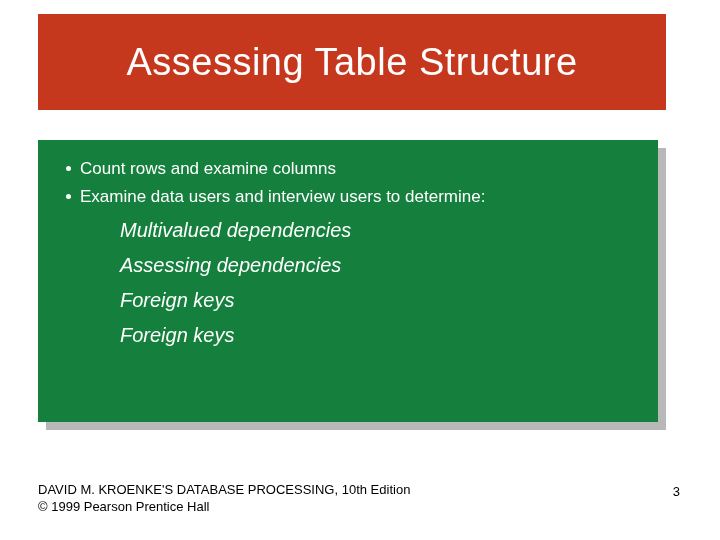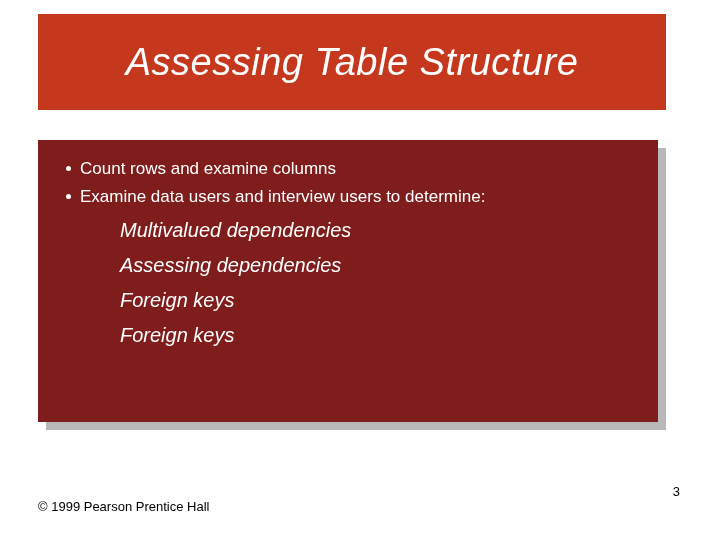--- a/index.html
+++ b/index.html
@@ -26,21 +26,20 @@
     background: #c5381d;
     display: flex;
     align-items: center;
     justify-content: center;
   }
   .title-text {
     color: #ffffff;
     font-size: 38px;
     font-weight: 400;
     letter-spacing: 0.5px;
-    font-style: italic;
   }
   .content-wrap {
     position: absolute;
     left: 38px;
     top: 140px;
     width: 628px;
     height: 290px;
   }
   .shadow {
     position: absolute;
@@ -49,21 +48,21 @@
     width: 620px;
     height: 282px;
     background: #b8b8b8;
   }
   .panel {
     position: absolute;
     left: 0;
     top: 0;
     width: 620px;
     height: 282px;
-    background: #7f1d1d;
+    background: #15803d;
     padding: 16px 24px 16px 24px;
     color: #ffffff;
   }
   .b1 {
     font-size: 17px;
     line-height: 1.55;
     margin: 0 0 2px 0;
     padding-left: 18px;
     position: relative;
   }
@@ -116,18 +115,19 @@
       <div class="b1">Count rows and examine columns</div>
       <div class="b1">Examine data users and interview users to determine:</div>
       <div class="b2">Multivalued dependencies</div>
       <div class="b2">Assessing dependencies</div>
       <div class="b2">Foreign keys</div>
       <div class="b2">Foreign keys</div>
     </div>
   </div>
 
   <div class="footer">
+    <div>DAVID M. KROENKE'S DATABASE PROCESSING, 10th Edition</div>
     <div>© 1999 Pearson Prentice Hall</div>
   </div>
 
   <div class="pagenum">3</div>
 
 </div>
 
 </body></html>

